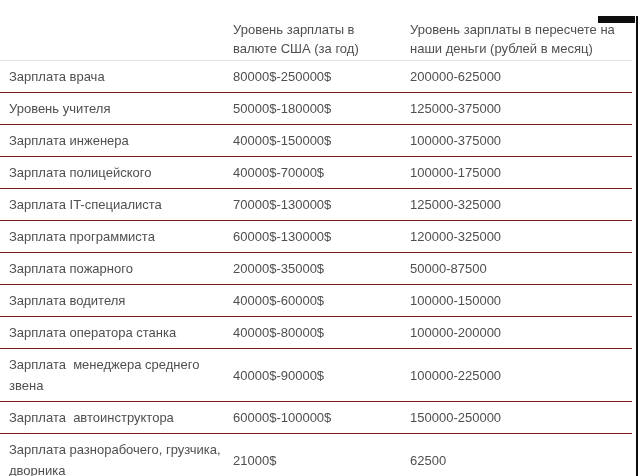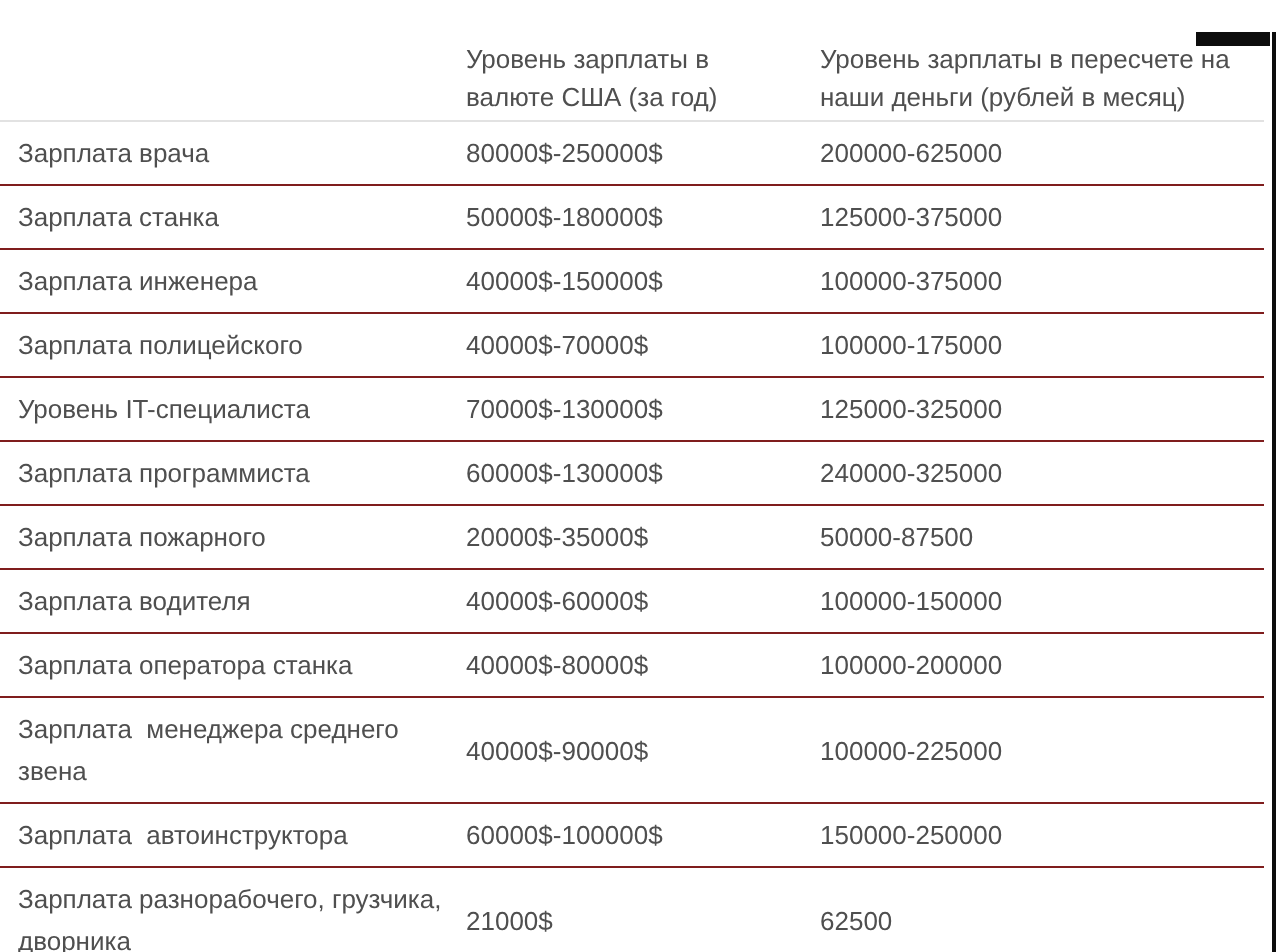--- a/index.html
+++ b/index.html
@@ -68,43 +68,43 @@
         <th>Уровень зарплаты в пересчете на наши деньги (рублей в месяц)</th>
       </tr>
     </thead>
     <tbody>
       <tr>
         <td>Зарплата врача</td>
         <td>80000$-250000$</td>
         <td>200000-625000</td>
       </tr>
       <tr>
-        <td>Зарплата станка</td>
+        <td>Уровень учителя</td>
         <td>50000$-180000$</td>
         <td>125000-375000</td>
       </tr>
       <tr>
         <td>Зарплата инженера</td>
         <td>40000$-150000$</td>
         <td>100000-375000</td>
       </tr>
       <tr>
         <td>Зарплата полицейского</td>
         <td>40000$-70000$</td>
         <td>100000-175000</td>
       </tr>
       <tr>
-        <td>Уровень IT-специалиста</td>
+        <td>Зарплата IT-специалиста</td>
         <td>70000$-130000$</td>
         <td>125000-325000</td>
       </tr>
       <tr>
         <td>Зарплата программиста</td>
         <td>60000$-130000$</td>
-        <td>240000-325000</td>
+        <td>120000-325000</td>
       </tr>
       <tr>
         <td>Зарплата пожарного</td>
         <td>20000$-35000$</td>
         <td>50000-87500</td>
       </tr>
       <tr>
         <td>Зарплата водителя</td>
         <td>40000$-60000$</td>
         <td>100000-150000</td>

